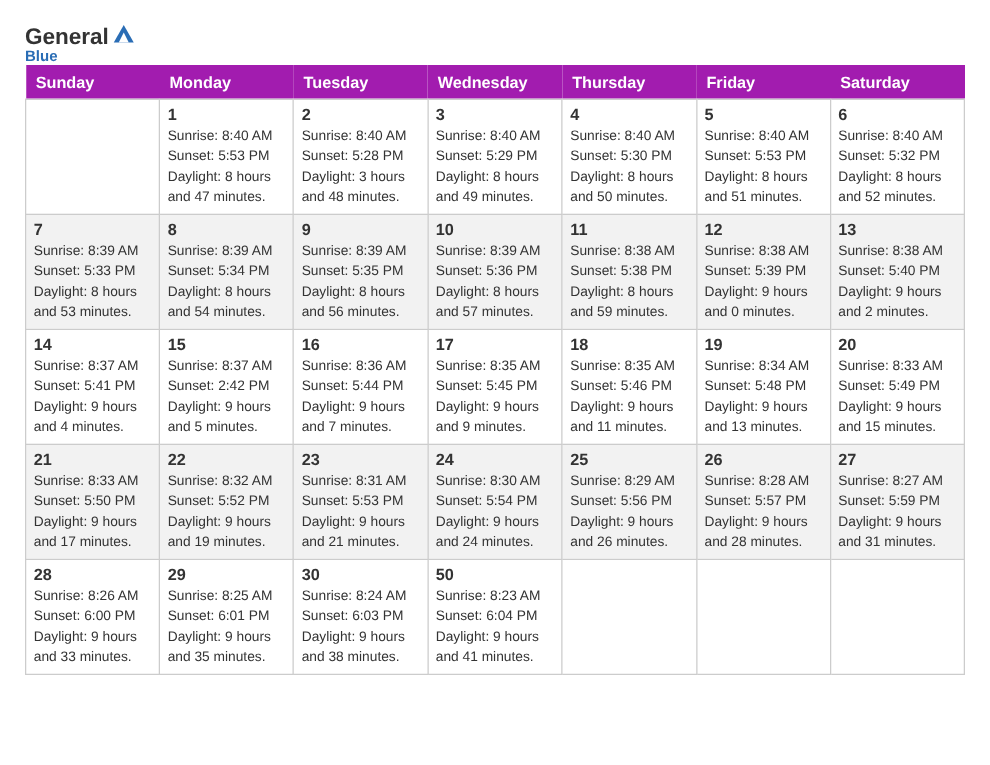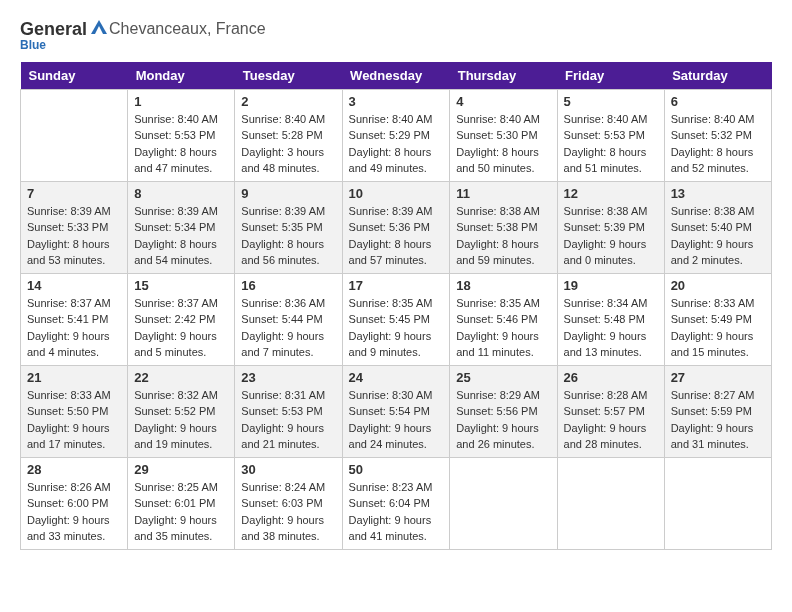--- a/index.html
+++ b/index.html
@@ -5,22 +5,22 @@
     * { box-sizing: border-box; margin: 0; padding: 0; }
     body {
       font-family: Arial, sans-serif;
       background: #fff;
       width: 792px;
       min-height: 612px;
       padding: 20px;
     }
     .header {
       display: flex;
+      justify-content: space-between;
       align-items: flex-start;
-      margin-bottom: 10px;
     }
     .logo {
       display: flex;
       align-items: center;
     }
     .title-block {
       text-align: right;
     }
     .calendar-title {
       font-size: 36px;
@@ -30,21 +30,21 @@
     .calendar-subtitle {
       font-size: 16px;
       color: #555;
     }
     table {
       width: 100%;
       border-collapse: collapse;
       font-size: 11px;
     }
     thead tr th {
-      background-color: #4c1d95;
+      background-color: #a21caf;
       color: #fff;
       text-align: left;
       padding: 6px 8px;
       font-size: 13px;
       font-weight: bold;
     }
     tbody tr td {
       border: 1px solid #ccc;
       vertical-align: top;
       padding: 4px 6px;
@@ -84,21 +84,20 @@
           <polygon points="2,16 10,2 18,16" fill="#2a6db5"></polygon>
           <polygon points="6,16 10,8 14,16" fill="#fff"></polygon>
         </svg>
       </div>
       <div style="font-size:12px;font-weight:bold;color:#2a6db5;margin-top:-2px;">
         <span>Blue</span>
       </div>
     </div>
   </div>
   <div class="title-block">
-    <div class="calendar-subtitle">Chevanceaux, France</div>
   </div>
 </div>
 
 <table>
   <thead>
     <tr id="header-row">
         <th>Sunday</th>
         <th>Monday</th>
         <th>Tuesday</th>
         <th>Wednesday</th>

